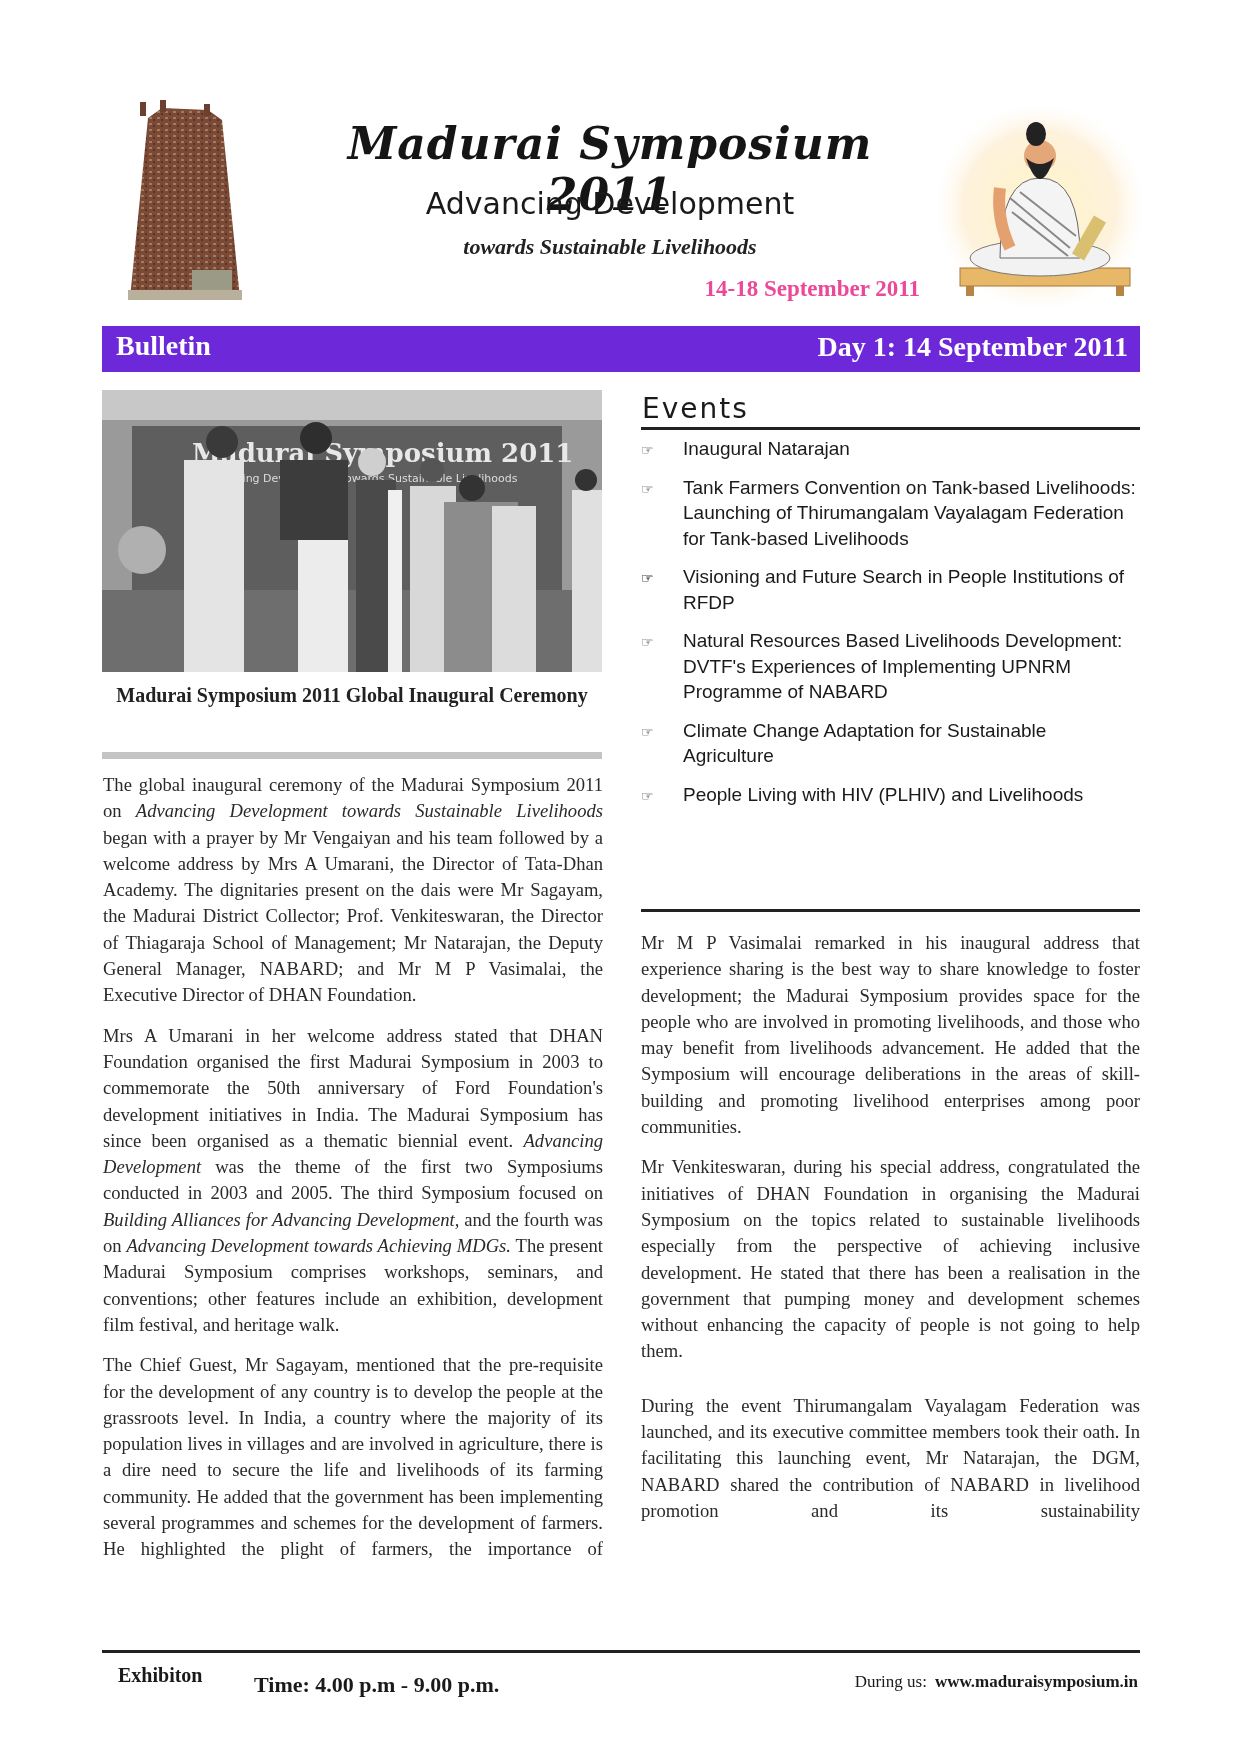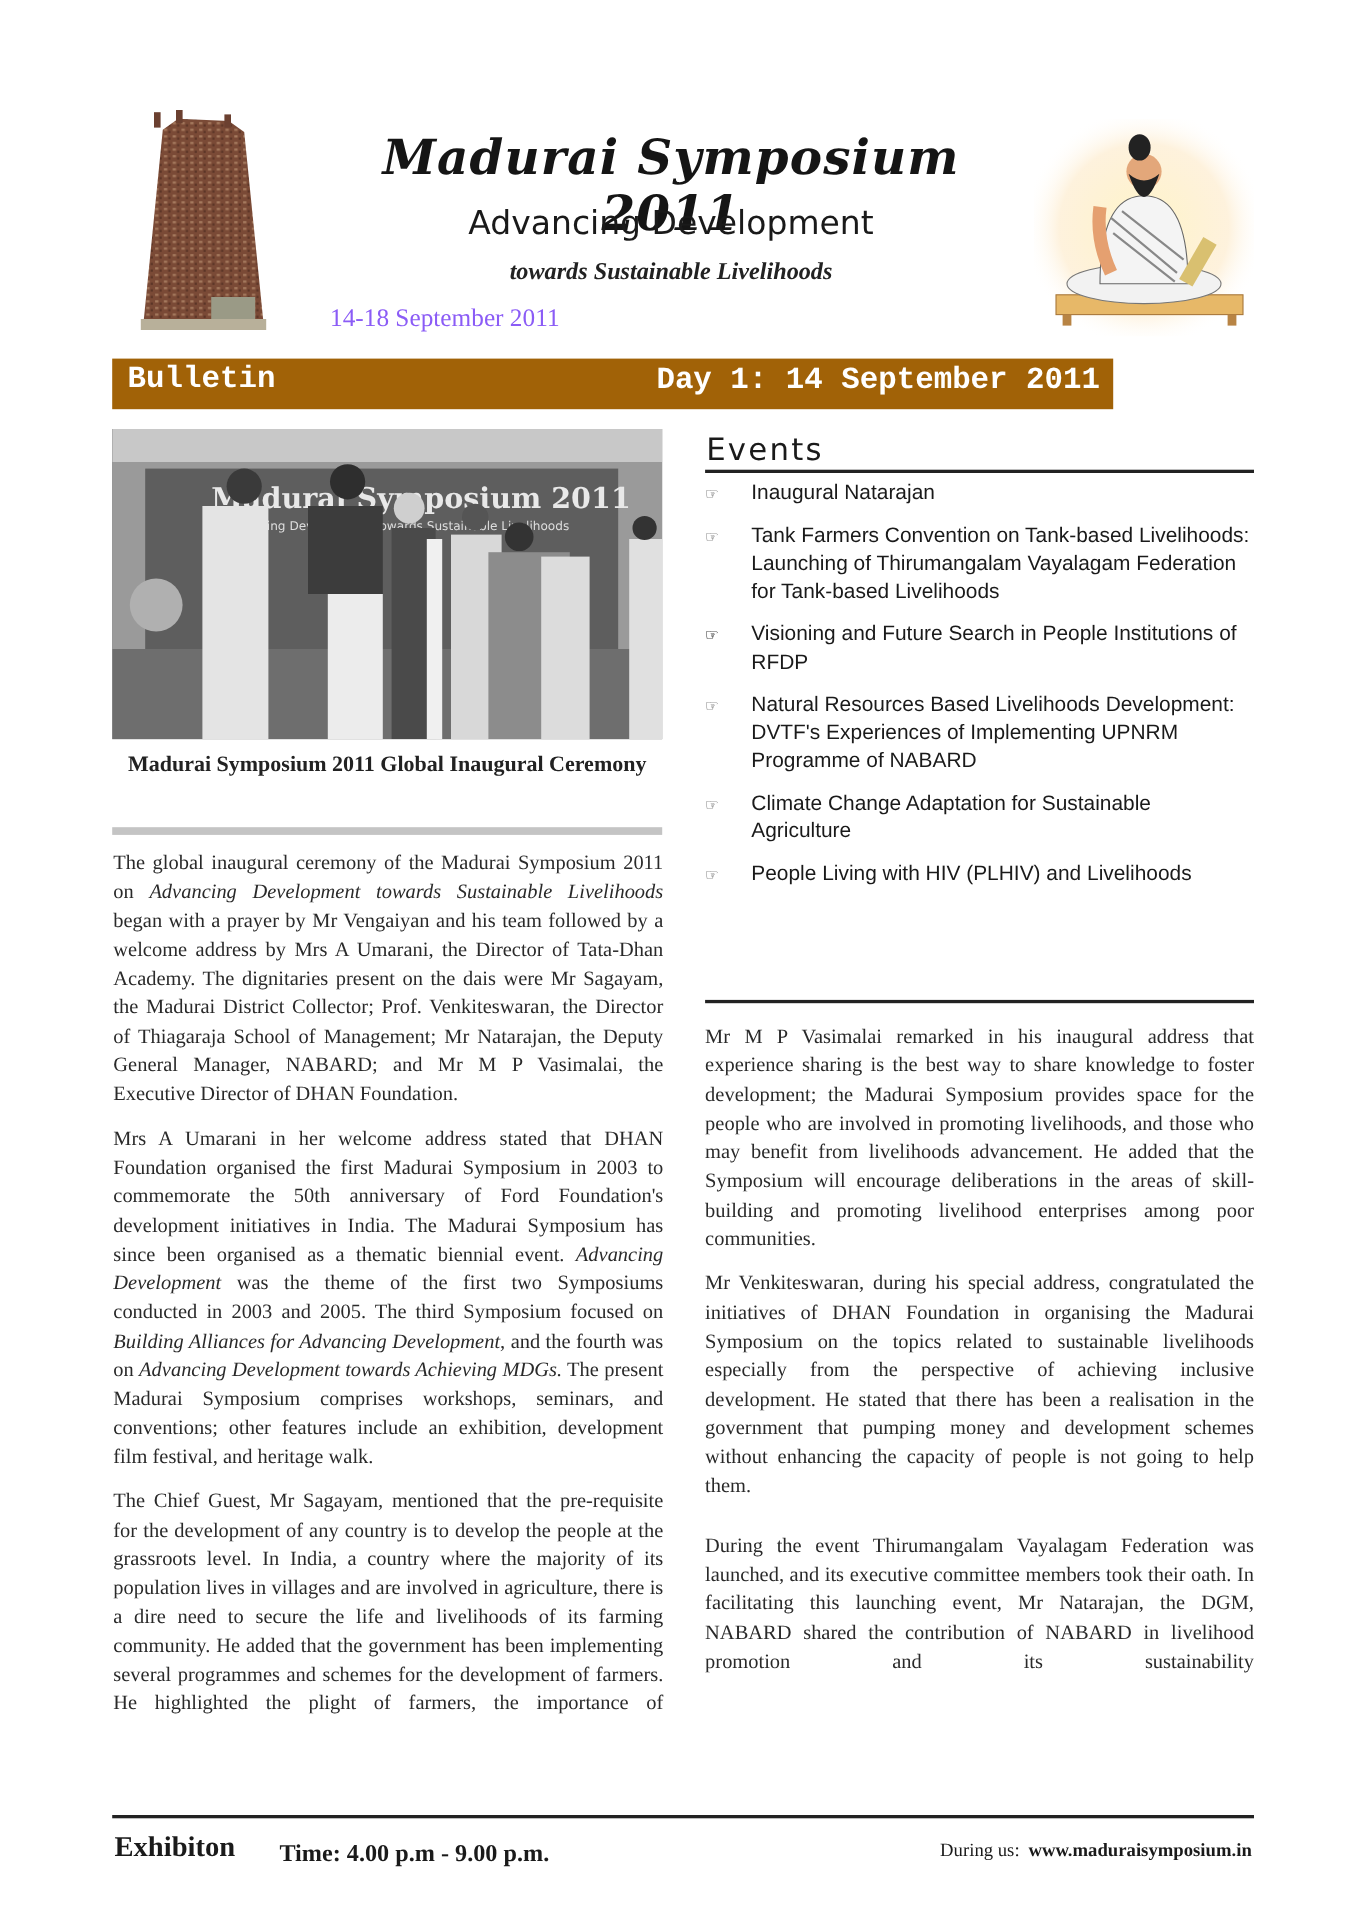--- a/index.html
+++ b/index.html
@@ -10,25 +10,25 @@
   .temple { left: 100px; top: 98px; width: 170px; height: 208px; }
   .sage { left: 940px; top: 108px; width: 200px; height: 198px; }
   .title { left: 300px; top: 118px; width: 620px; text-align: center;
     font-family: "DejaVu Serif", serif; font-weight: bold; font-style: italic;
     font-size: 44px; letter-spacing: 1px; color: #151515; }
   .subtitle { left: 300px; top: 186px; width: 620px; text-align: center;
     font-family: "DejaVu Sans", sans-serif; font-size: 30px; color: #1a1a1a; }
   .tagline { left: 300px; top: 234px; width: 620px; text-align: center;
     font-family: "Liberation Serif", serif; font-style: italic; font-weight: bold;
     font-size: 22px; color: #222; }
-  .dates { left: 300px; top: 276px; width: 620px; text-align: left;
-    font-family: "Liberation Serif", serif; font-weight: normal; font-size: 23px; color: #8b5cf6; }
+  .dates { left: 300px; top: 276px; width: 620px; text-align: right;
+    font-family: "Liberation Serif", serif; font-weight: bold; font-size: 23px; color: #ec4899; }
 
-  .bar { left: 102px; top: 326px; width: 910px; height: 46px; background: #a16207;
-    color: #fff; font-family: Liberation Mono, monospace; font-weight: bold; }
+  .bar { left: 102px; top: 326px; width: 1038px; height: 46px; background: #6d28d9;
+    color: #fff; font-family: Liberation Serif, serif; font-weight: bold; }
   .bar .left { position: absolute; left: 14px; top: 4px; font-size: 28px; }
   .bar .right { position: absolute; right: 12px; top: 5px; font-size: 28px; }
 
   
   .photo { left: 102px; top: 390px; width: 500px; height: 282px; background: #7a7a7a; overflow: hidden; }
   .caption { left: 102px; top: 678px; width: 500px; text-align: center;
     font-family: "Liberation Serif", serif; font-weight: bold; font-size: 20px; line-height: 34px; color: #222; }
   .caption-rule { left: 102px; top: 752px; width: 500px; height: 7px; background: #c4c4c4; }
 
   
@@ -46,21 +46,21 @@
   .events-list { left: 641px; top: 436px; width: 499px; margin: 0; padding: 0; list-style: none;
     font-family: "Liberation Sans", sans-serif; font-size: 19px; line-height: 25.5px; color: #1a1a1a; }
   .events-list li { position: relative; padding-left: 42px; margin-bottom: 13px; }
   .events-list .bullet { position: absolute; left: 0; top: 2px; font-size: 14px; color: #333;
     font-family: "DejaVu Sans", sans-serif; }
   .events-rule-bottom { left: 641px; top: 909px; width: 499px; height: 3px; background: #222; }
 
   
   .footer-rule { left: 102px; top: 1650px; width: 1038px; height: 3px; background: #222; }
   .footer { left: 102px; top: 1664px; width: 1038px; height: 36px; font-family: "Liberation Serif", serif; color: #1a1a1a; }
-  .footer .exh { position: absolute; left: 2px; top: 0; font-size: 26px; font-weight: bold; }
+  .footer .exh { position: absolute; left: 16px; top: 0; font-size: 20px; font-weight: bold; }
   .footer .time { position: absolute; left: 152px; top: 8px; font-size: 22px; font-weight: bold; }
   .footer .visit { position: absolute; right: 2px; top: 8px; font-size: 17px; }
   .footer .visit b { font-weight: bold; margin-left: 8px; }
 </style>
 </head>
 <body>
 
 <div class="abs temple">
   <svg width="170" height="208" viewBox="0 0 170 208">
     <defs>

